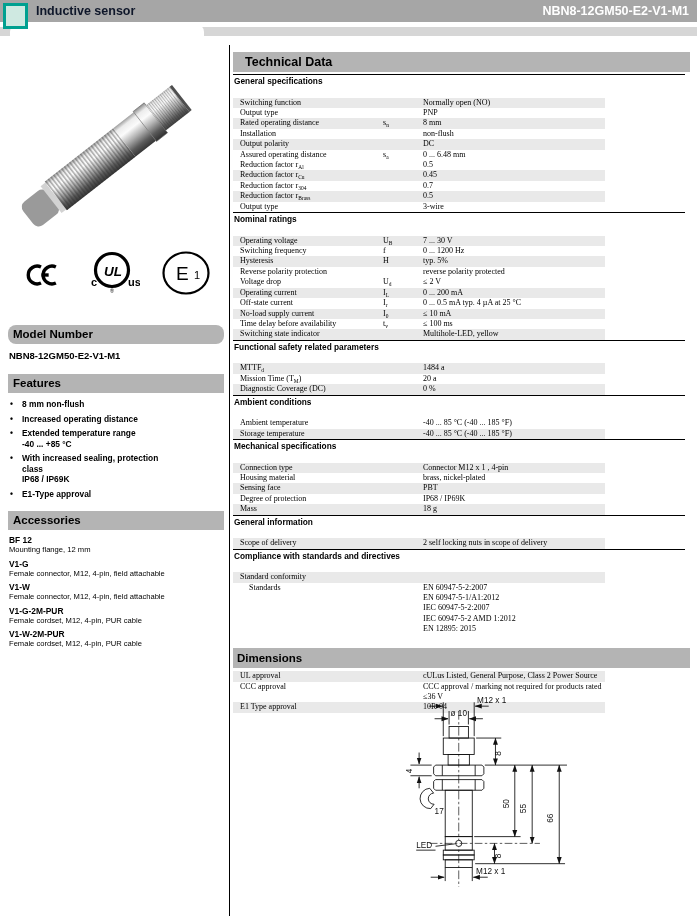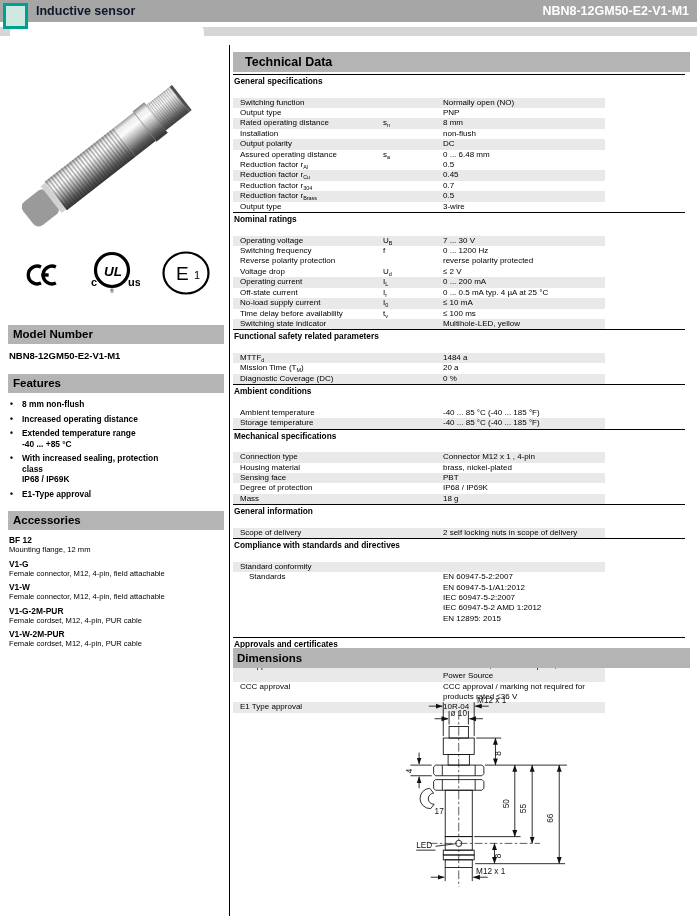--- a/index.html
+++ b/index.html
@@ -10,21 +10,21 @@
   .topbar .ptitle{position:absolute;left:36px;top:0;line-height:22px;font-size:12.5px;font-weight:bold;color:#0f172a;}
   .topbar .pmodel{position:absolute;right:8px;top:0;line-height:22px;font-size:12.5px;font-weight:bold;color:#fff;}
   .brandicon{position:absolute;left:3px;top:3px;width:19px;height:20px;background:#cfe9e1;border:3px solid #00a090;z-index:3;}
   .substrip{position:absolute;left:0;top:27px;width:697px;height:9px;background:#d6d6d6;}
   .photocard{position:absolute;left:10px;top:24px;width:194px;height:18px;background:#fff;border-radius:8px 8px 0 0;z-index:2;}
   .vdivider{position:absolute;left:229px;top:45px;width:1px;height:871px;background:#000;}
 
   
   .bar{position:absolute;left:8px;width:216px;height:19px;background:#b4b4b4;
        font-size:11.5px;font-weight:bold;line-height:19px;padding-left:5px;box-sizing:border-box;}
-  .model-bar{top:325px;}
+  .model-bar{top:325px;border-radius:8px;}
   .model-value{position:absolute;left:9px;top:350px;font-size:9.5px;font-weight:bold;}
   .features-bar{top:374px;}
   .features-list{position:absolute;left:10px;top:399px;width:212px;}
   .feat{display:flex;margin-bottom:4px;}
   .feat .blt{width:12px;font-size:8.5px;font-weight:bold;line-height:10.5px;}
   .feat .flines div{font-size:8.4px;font-weight:bold;line-height:10.5px;}
   .acc-bar{top:511px;}
   .acc-list{position:absolute;left:9px;top:535px;width:214px;}
   .acc{margin-bottom:4px;}
   .acc-name{font-size:8.4px;font-weight:bold;line-height:10px;}
@@ -34,27 +34,27 @@
   .logo-ul{position:absolute;left:84px;top:250px;width:56px;height:46px;}
   .logo-e1{position:absolute;left:160px;top:250px;width:52px;height:46px;}
 
   
   .tech-bar{position:absolute;left:233px;top:52px;width:457px;height:20px;background:#b4b4b4;
             font-size:12.5px;font-weight:bold;line-height:20px;padding-left:12px;box-sizing:border-box;}
   .sections{position:absolute;left:233px;top:74px;width:457px;}
   .spec-section{width:452px;}
   .spec-section.gap{margin-top:13px;}
   .spec-sec-title{border-top:1px solid #000;font-size:8.3px;font-weight:bold;padding:2px 0 12px 1px;line-height:8.6px;}
-  .spec-row{display:flex;width:372px;}
+  .spec-row{display:flex;width:372px;font-family:Liberation Serif, serif;}
   .spec-row.shaded{background:#e9e9e9;}
   .c-label{width:150px;flex:0 0 150px;padding-left:7px;box-sizing:border-box;font-size:8px;line-height:10.4px;}
   .c-label.indent{padding-left:16px;}
   .c-sym{width:40px;flex:0 0 40px;font-size:8px;line-height:10.4px;}
   .c-val{flex:1;font-size:8px;line-height:10.4px;}
-  .c-val div{line-height:10.4px;min-height:10.4px;margin-left:20px;}
+  .c-val div{line-height:10.4px;min-height:10.4px;}
   sub{font-size:0.68em;line-height:0;vertical-align:-1.5px;}
 
   .dim-bar{position:absolute;left:233px;top:648px;width:457px;height:20px;background:#b4b4b4;
            font-size:11.5px;font-weight:bold;line-height:20px;padding-left:4px;box-sizing:border-box;}
   .dim-svg{position:absolute;left:335px;top:682px;width:290px;height:230px;}
   .dim-svg text{font-family:"Liberation Sans","DejaVu Sans",sans-serif;}
 </style>
 </head>
 <body>
 
@@ -272,20 +272,27 @@
           <span class="c-sym">U<sub>B</sub></span>
           <span class="c-val">
             <div>7 ... 30 V</div>
           </span>
         </div>
         <div class="spec-row">
           <span class="c-label">Switching frequency</span>
           <span class="c-sym">f</span>
           <span class="c-val">
             <div>0 ... 1200 Hz</div>
+          </span>
+        </div>
+        <div class="spec-row shaded">
+          <span class="c-label">Hysteresis</span>
+          <span class="c-sym">H</span>
+          <span class="c-val">
+            <div>typ. 5%</div>
           </span>
         </div>
         <div class="spec-row">
           <span class="c-label">Reverse polarity protection</span>
           <span class="c-sym"></span>
           <span class="c-val">
             <div>reverse polarity protected</div>
           </span>
         </div>
         <div class="spec-row">

